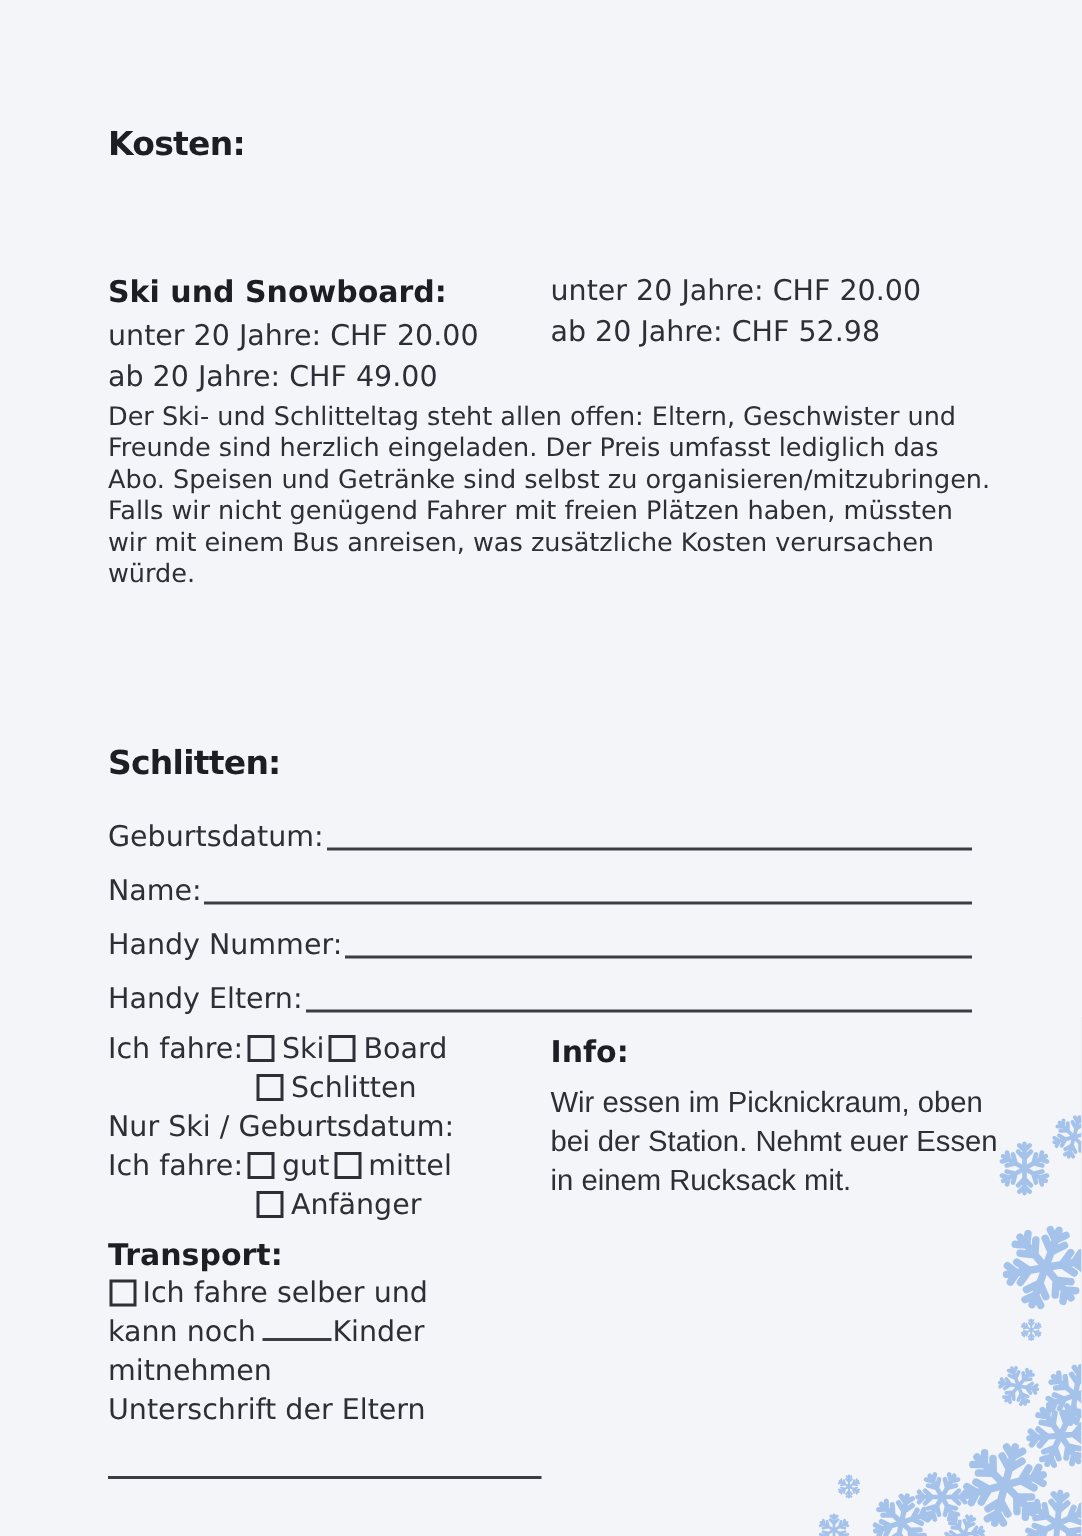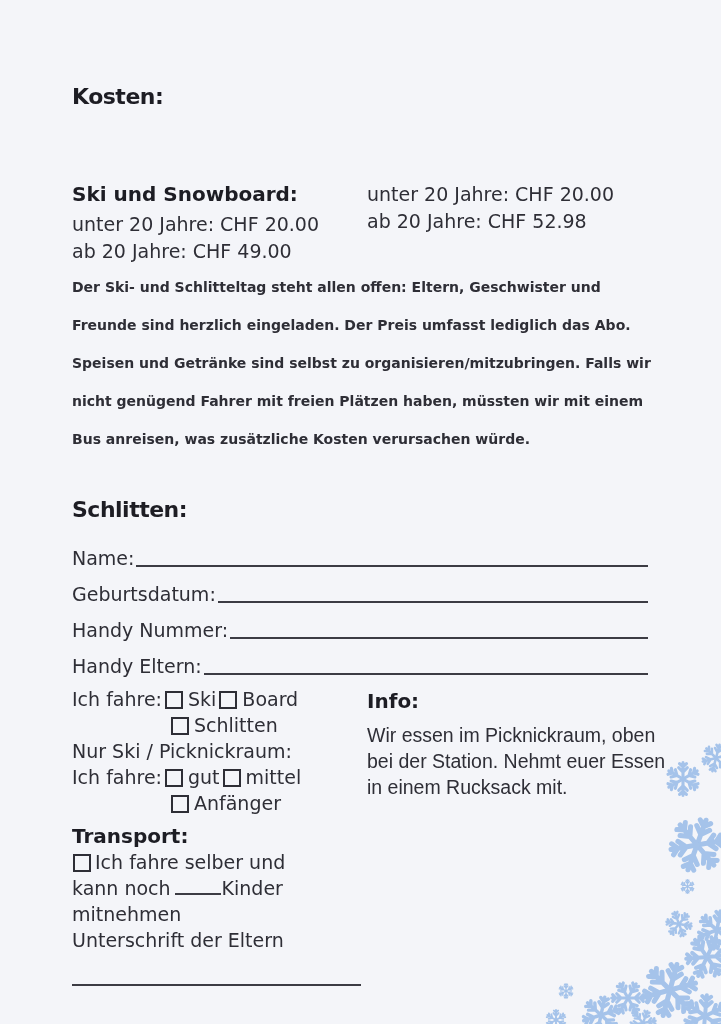--- a/index.html
+++ b/index.html
@@ -24,21 +24,21 @@
     font-size:22px;font-weight:bold;color:var(--heading);
     letter-spacing:-0.5px;
   }
   .h2{font-size:20px;font-weight:bold;color:var(--heading);}
   .cost-col{position:absolute;top:143px;font-size:19px;line-height:27px;margin-top:38px;}
   .cost-col .h2{margin-bottom:3px;}
   .cost-col.left{left:72px;}
   .cost-col.right{left:367px;}
   .intro{
     position:absolute;left:72px;top:268px;width:592px;
-    font-size:14px;line-height:38px;font-weight:bold;
+    font-size:17px;line-height:21px;
   }
   .form-fields{position:absolute;left:72px;top:533px;width:576px;}
   .field-row{display:flex;align-items:flex-end;height:36px;}
   .field-label{font-size:19px;white-space:nowrap;padding-right:2px;padding-bottom:0px;}
   .field-line{flex:1;border-bottom:2px solid var(--line);margin-bottom:2px;}
   .left-col{position:absolute;left:72px;top:686px;width:310px;font-size:19px;line-height:26px;}
   .cb{
     display:inline-block;width:18px;height:18px;
     border:2px solid var(--ink);background:transparent;
     vertical-align:-3px;margin:0 5px 0 3px;
@@ -73,45 +73,45 @@
     <div>unter 20 Jahre: CHF 20.00</div>
     <div>ab 20 Jahre: CHF 52.98</div>
   </div>
 
   <div class="intro">Der Ski- und Schlitteltag steht allen offen: Eltern, Geschwister und Freunde sind herzlich eingeladen. Der Preis umfasst lediglich das Abo. Speisen und Getränke sind selbst zu organisieren/mitzubringen. Falls wir nicht genügend Fahrer mit freien Plätzen haben, müssten wir mit einem Bus anreisen, was zusätzliche Kosten verursachen würde.</div>
 
   <div class="h1" style="top:497px;">Schlitten:</div>
 
   <div class="form-fields">
     <div class="field-row">
-      <span class="field-label">Name:</span>
+      <span class="field-label">Geburtsdatum:</span>
       <span class="field-line"></span>
     </div>
     <div class="field-row">
-      <span class="field-label">Geburtsdatum:</span>
+      <span class="field-label">Name:</span>
       <span class="field-line"></span>
     </div>
     <div class="field-row">
       <span class="field-label">Handy Nummer:</span>
       <span class="field-line"></span>
     </div>
     <div class="field-row">
       <span class="field-label">Handy Eltern:</span>
       <span class="field-line"></span>
     </div>
   </div>
 
   <div class="left-col">
     <div>
       <span>Ich fahre:</span><span class="cb"></span><span>Ski</span><span class="cb"></span><span>Board</span>
     </div>
     <div class="indent">
       <span class="cb" style="margin-left:0;"></span><span>Schlitten</span>
     </div>
-    <div>Nur Ski / Picknickraum:</div>
+    <div>Nur Ski / Geburtsdatum:</div>
     <div>
       <span>Ich fahre:</span><span class="cb"></span><span>gut</span><span class="cb"></span><span>mittel</span>
     </div>
     <div class="indent">
       <span class="cb" style="margin-left:0;"></span><span>Anfänger</span>
     </div>
 
     <div class="h2 transport-title">Transport:</div>
     <div>
       <span class="cb" style="margin-left:1px;margin-right:4px;"></span><span>Ich fahre selber und</span>

